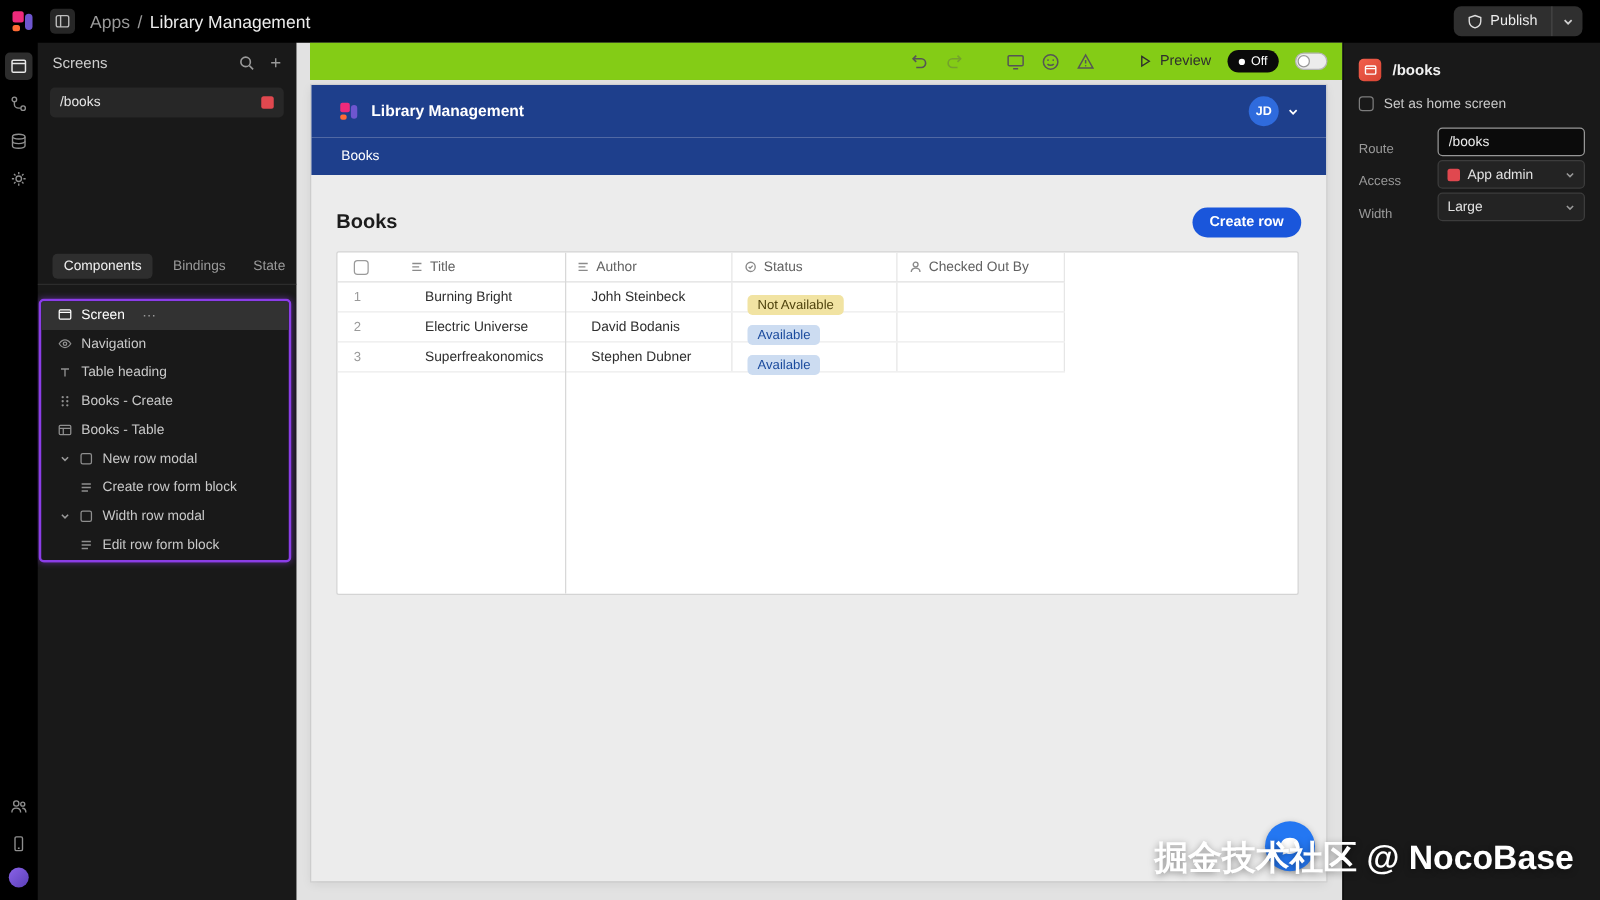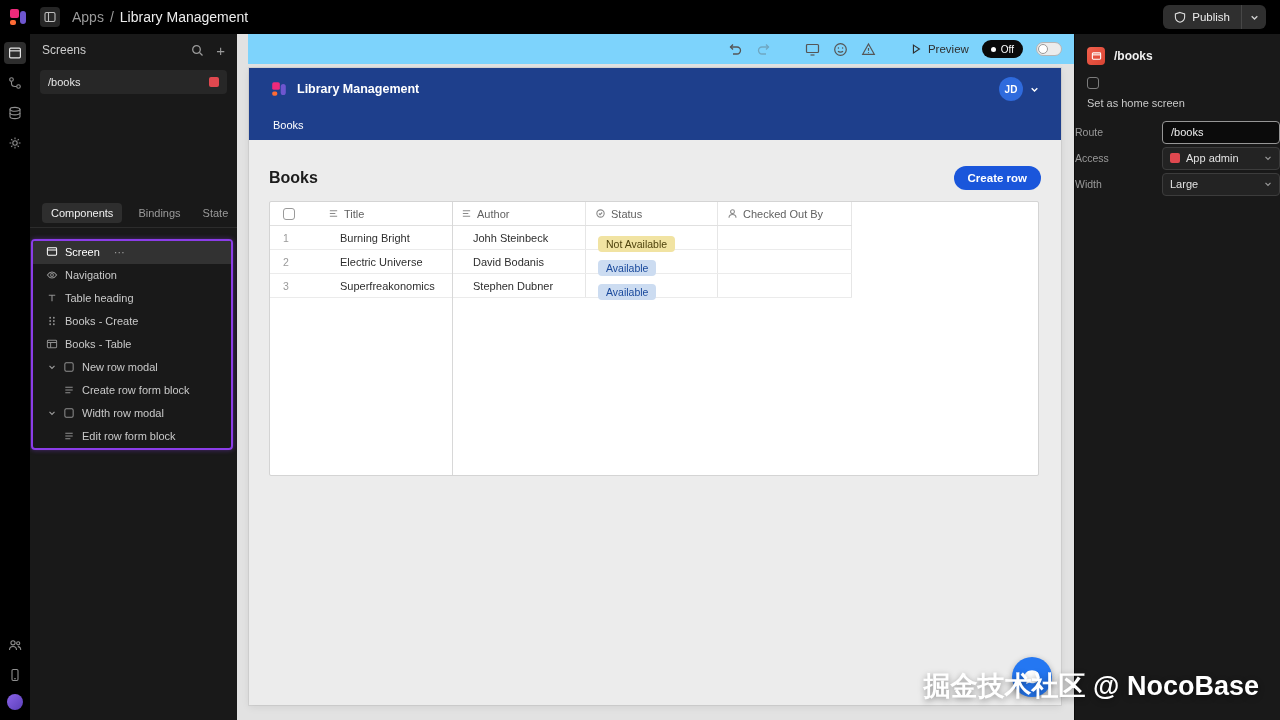--- a/index.html
+++ b/index.html
@@ -44,21 +44,21 @@
 .tree-box { position:absolute; top:205px; left:1px; width:202px; height:211px; border:2px solid #8b3de8; border-radius:4px; overflow:hidden; box-shadow:0 0 5px rgba(139,61,232,.45); }
 .tree-row { height:22.9px; display:flex; align-items:center; gap:7px; padding-left:13px; font-size:11px; color:#c9c9c9; cursor:pointer; }
 .tree-row.sel { background:#323232; color:#fff; }
 .tree-row.parent { padding-left:15px; }
 .tree-row.child { padding-left:30px; }
 .tree-row .more { color:#9a9a9a; margin-left:7px; letter-spacing:1px; }
 .tw { width:12px; flex:0 0 auto; }
 
 
 #center { position:absolute; left:237px; right:206px; top:34px; bottom:0; background:#e2e2e2; }
-#canvas-toolbar { height:30px; background:#7dd3fc; display:flex; align-items:center; justify-content:flex-end; padding-right:12px; gap:13px;margin-left:11px; }
+#canvas-toolbar { height:30px; background:#84cc16; display:flex; align-items:center; justify-content:flex-end; padding-right:12px; gap:13px;margin-left:11px; }
 .tb-icon { color:#555; display:flex; align-items:center; cursor:pointer; }
 .tb-icon.dim { opacity:.35; }
 .tb-gap { width:8px; }
 .preview-btn { display:flex; align-items:center; gap:6px; color:#2e2e2e; font-size:11.5px; cursor:pointer; }
 .off-pill { height:18px; background:#0a0a0a; border-radius:9px; display:flex; align-items:center; gap:5px; padding:0 9px; cursor:pointer; }
 .off-dot { width:5px; height:5px; border-radius:50%; background:#fff; }
 .off-pill span { color:#fff; font-size:10px; }
 .toggle { width:26px; height:14px; border-radius:7px; background:#ececec; border:1px solid #b5b5b5; position:relative; cursor:pointer; }
 .toggle .knob { position:absolute; left:1px; top:1px; width:10px; height:10px; border-radius:50%; background:#fff; border:1px solid #999; }
 
@@ -93,24 +93,24 @@
 .frozen-div { position:absolute; left:182px; top:0; bottom:0; width:1px; background:#d8d8d8; }
 .badge { display:inline-block; padding:2px 8px; border-radius:4px; font-size:10.5px;margin-top:12px; }
 .badge.yellow { background:#f1e3a2; color:#4f430d; }
 .badge.blue { background:#ccdcf1; color:#19499c; }
 
 
 #right-panel { position:absolute; right:0; top:34px; bottom:0; width:206px; background:#191919; border-left:1px solid #0c0c0c; z-index:10; }
 .rp-header { padding:13px 12px 10px; display:flex; align-items:center; gap:9px; }
 .rp-app-icon { width:18px; height:18px; border-radius:4px; background:linear-gradient(135deg,#f2604d,#d84433); display:flex; align-items:center; justify-content:center; }
 .rp-title { font-size:12px; color:#f0f0f0; font-weight:bold; }
-.rp-home { display:flex; align-items:flex-start; gap:8px; padding:2px 12px 10px; cursor:pointer;flex-direction:column; }
+.rp-home { display:flex; align-items:flex-end; gap:8px; padding:2px 12px 10px; cursor:pointer; }
 .rp-cb { width:12px; height:12px; border:1px solid #7d7d7d; border-radius:3px; background:transparent; }
 .rp-home span { font-size:11px; color:#c9c9c9; }
-.rp-row { height:26px; padding:0 0; display:flex; align-items:center; justify-content:space-between;gap:28px; }
+.rp-row { height:26px; padding:0 12px; display:flex; align-items:flex-end; justify-content:space-between;gap:28px; }
 .rp-label { font-size:10.5px; color:#9a9a9a; }
 .rp-input { width:118px; height:23px; background:#0b0b0b; border:1px solid #969696; border-radius:4px; color:#ededed; font-size:11px; padding:0 8px; font-family:inherit; }
 .rp-select { width:118px; height:23px; background:#232323; border:1px solid #3c3c3c; border-radius:4px; color:#e2e2e2; font-size:11px; display:flex; align-items:center; padding:0 7px; cursor:pointer; }
 .rp-select .caret { margin-left:auto; color:#9a9a9a; }
 .swatch { width:10px; height:10px; border-radius:2px; background:#e0484f; margin-right:6px; flex:0 0 auto; }
 .rp-btn { width:118px; height:23px; background:#262626; border:1px solid #3c3c3c; border-radius:4px; color:#d8d8d8; font-size:10.5px; display:flex; align-items:center; justify-content:center; cursor:pointer; }
 
 
 #chat-widget { position:absolute; left:1012px; top:657px; width:40px; height:40px; border-radius:50%; background:#2477f2; display:flex; align-items:center; justify-content:center; box-shadow:0 2px 6px rgba(0,0,0,.3); z-index:40; cursor:pointer; }
 #watermark { position:absolute; top:668px; right:21px; z-index:50; color:#fff; font-size:27px; font-weight:bold; white-space:nowrap; text-shadow:0 2px 6px rgba(0,0,0,.4); pointer-events:none; }

